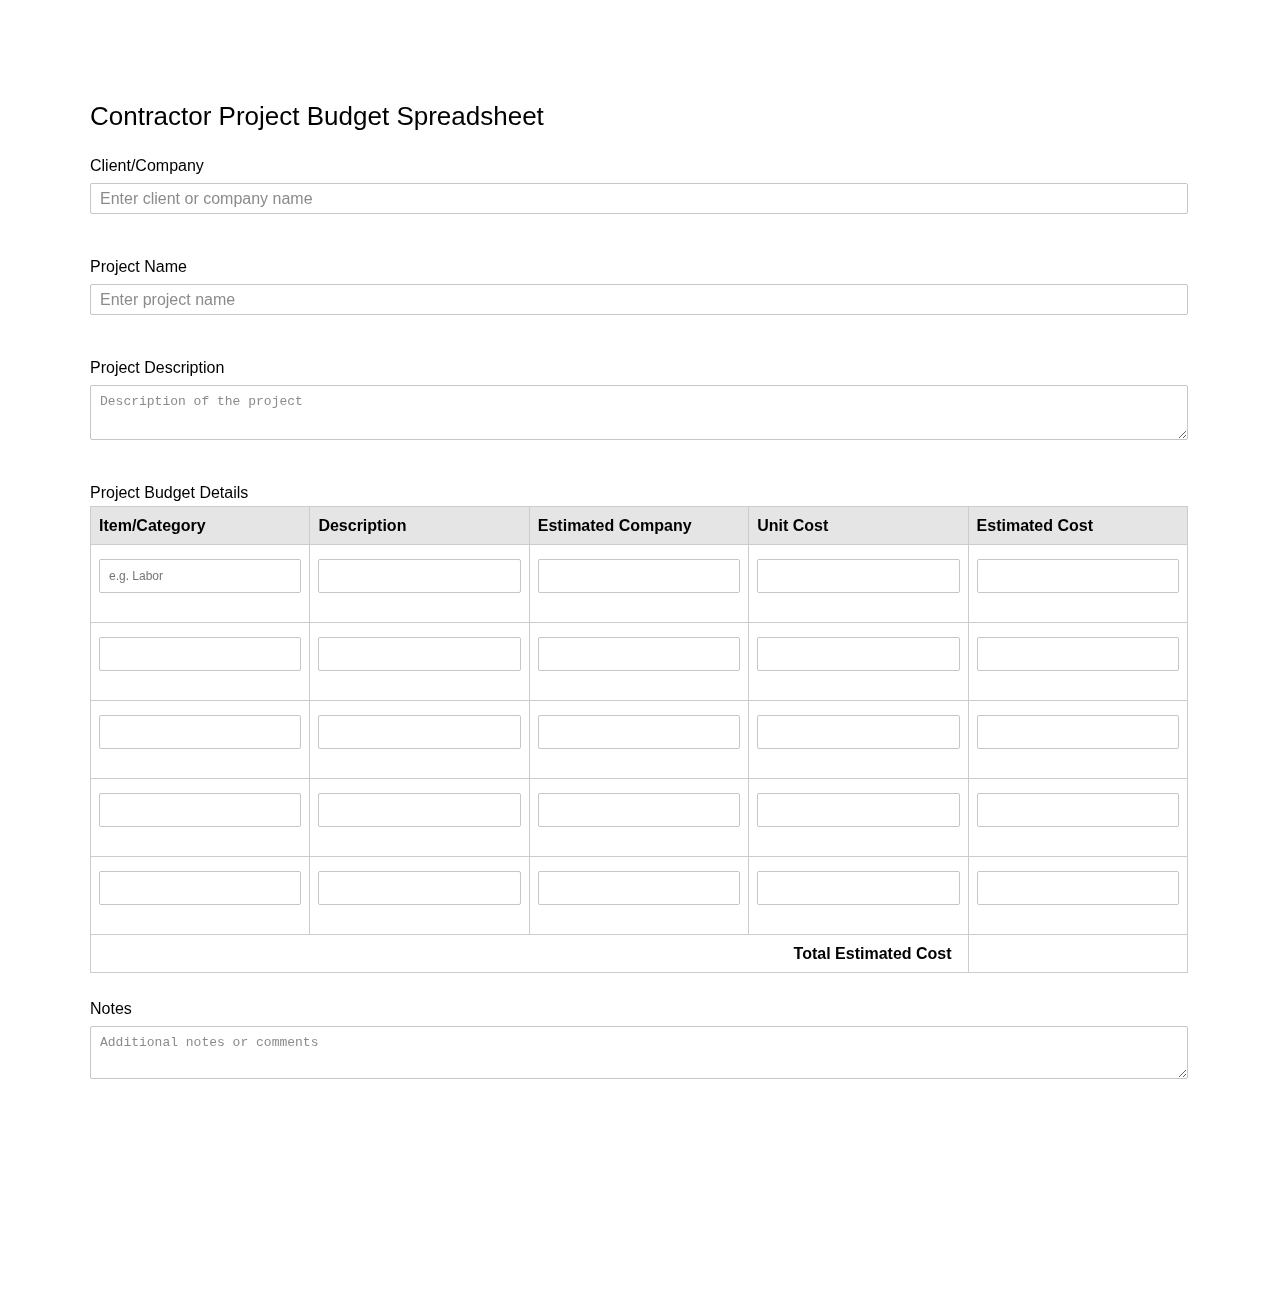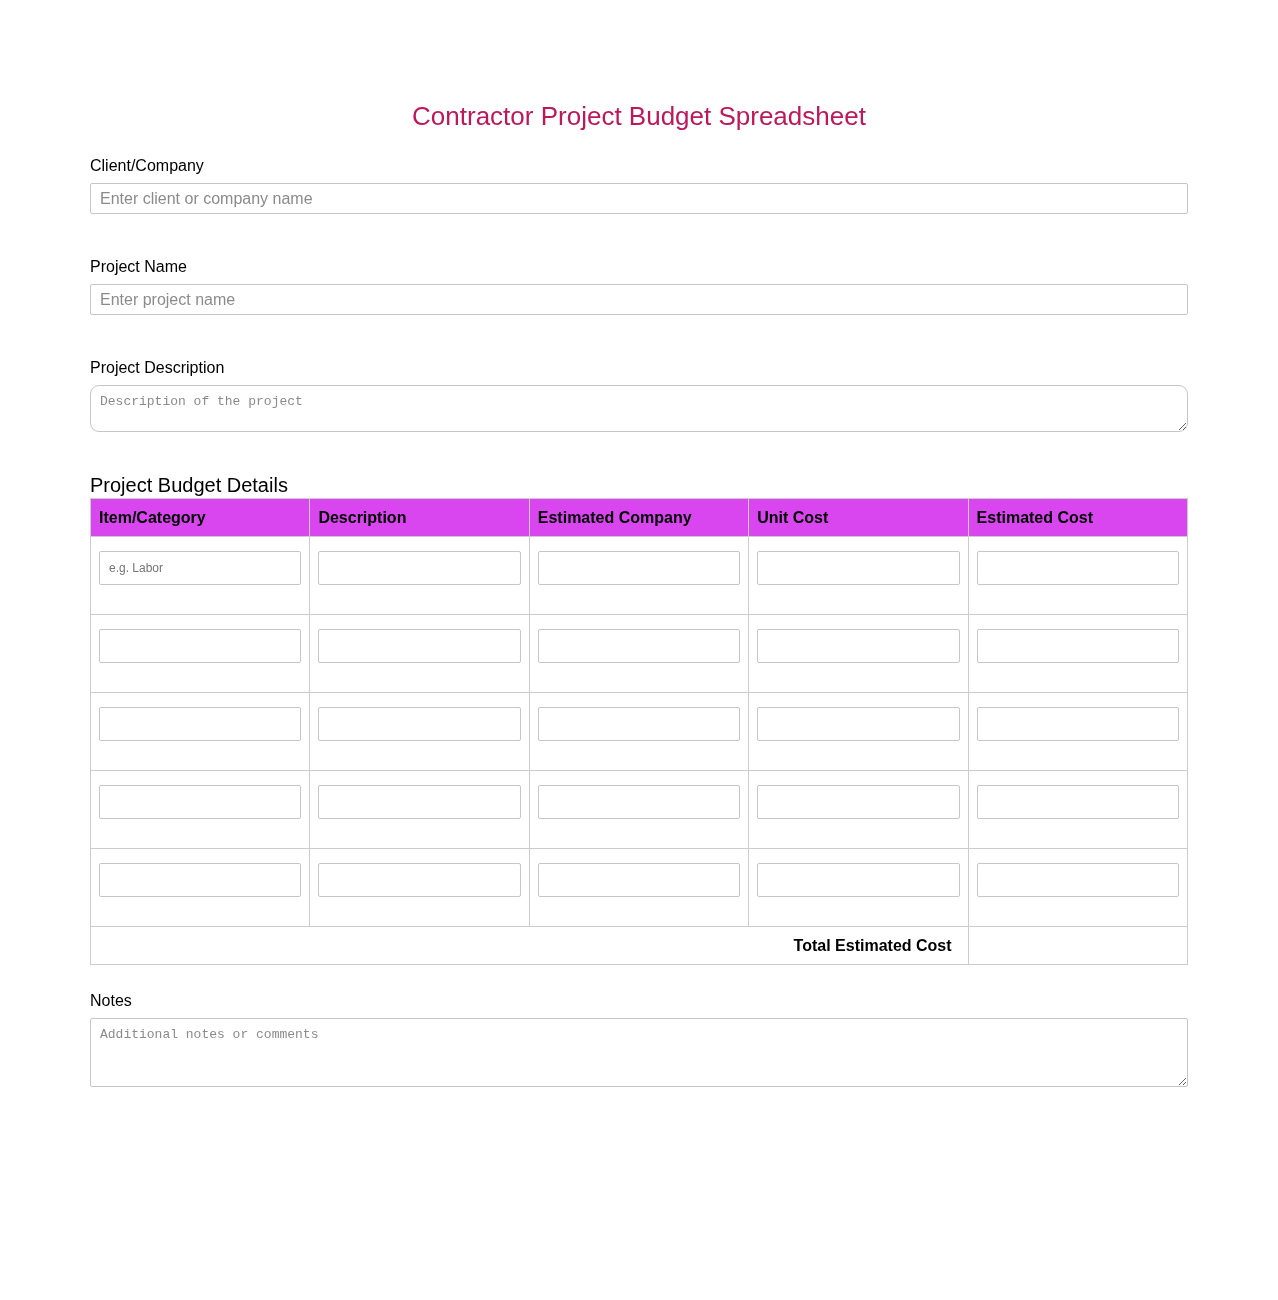--- a/index.html
+++ b/index.html
@@ -16,22 +16,21 @@
     width: 1098px;
     margin-left: 90px;
     padding-top: 101px;
   }
 
   h1.page-title {
     font-size: 26px;
     font-weight: 400;
     line-height: 30px;
     margin: 0 0 26px 0;
-    color: #be185d;
-    text-align: center;
+    color: #000000;
   }
 
   .form-group { margin-bottom: 44px; }
 
   .field-label {
     display: block;
     font-size: 16px;
     line-height: 18px;
     margin-bottom: 8px;
     color: #000000;
@@ -57,32 +56,32 @@
     font-family: "Liberation Mono", "DejaVu Sans Mono", monospace;
     font-size: 13px;
     line-height: 16px;
     border: 1px solid #c6c6c6;
     border-radius: 2px;
     color: #333333;
     outline: none;
     resize: vertical;
     background: #ffffff;
   }
-  textarea.desc-textarea { height: 47px; border-radius: 9px; }
-  textarea.notes-textarea { height: 69px; }
+  textarea.desc-textarea { height: 55px; }
+  textarea.notes-textarea { height: 53px; }
 
   .text-input::placeholder,
   textarea.mono-textarea::placeholder {
     color: #8b8b8b;
     opacity: 1;
   }
 
   .table-label {
     display: block;
-    font-size: 20px;
+    font-size: 16px;
     line-height: 18px;
     margin-bottom: 4px;
     color: #000000;
   }
 
   table.budget-table {
     width: 100%;
     border-collapse: collapse;
     table-layout: fixed;
   }
@@ -90,21 +89,21 @@
   table.budget-table td {
     border: 1px solid #cccccc;
   }
   table.budget-table th {
     width: 20%;
     text-align: left;
     font-size: 16px;
     font-weight: bold;
     line-height: 19px;
     padding: 9px 8px;
-    background: #d946ef;
+    background: #e5e5e5;
   }
   table.budget-table tbody td {
     padding: 14px 8px 29px 8px;
     vertical-align: top;
   }
   .cell-input {
     width: 100%;
     height: 34px;
     padding: 0 9px;
     font-size: 12px;

